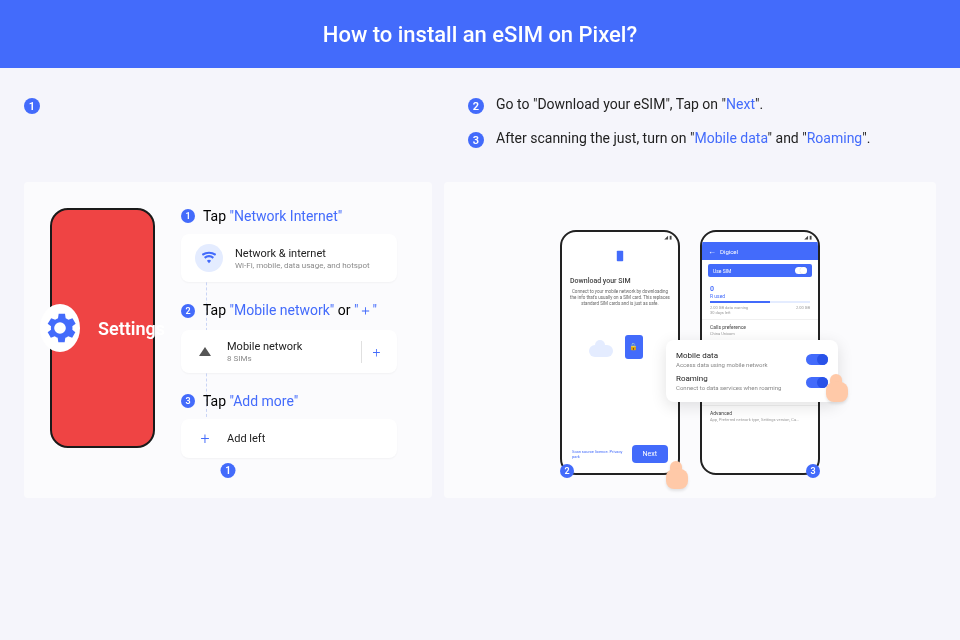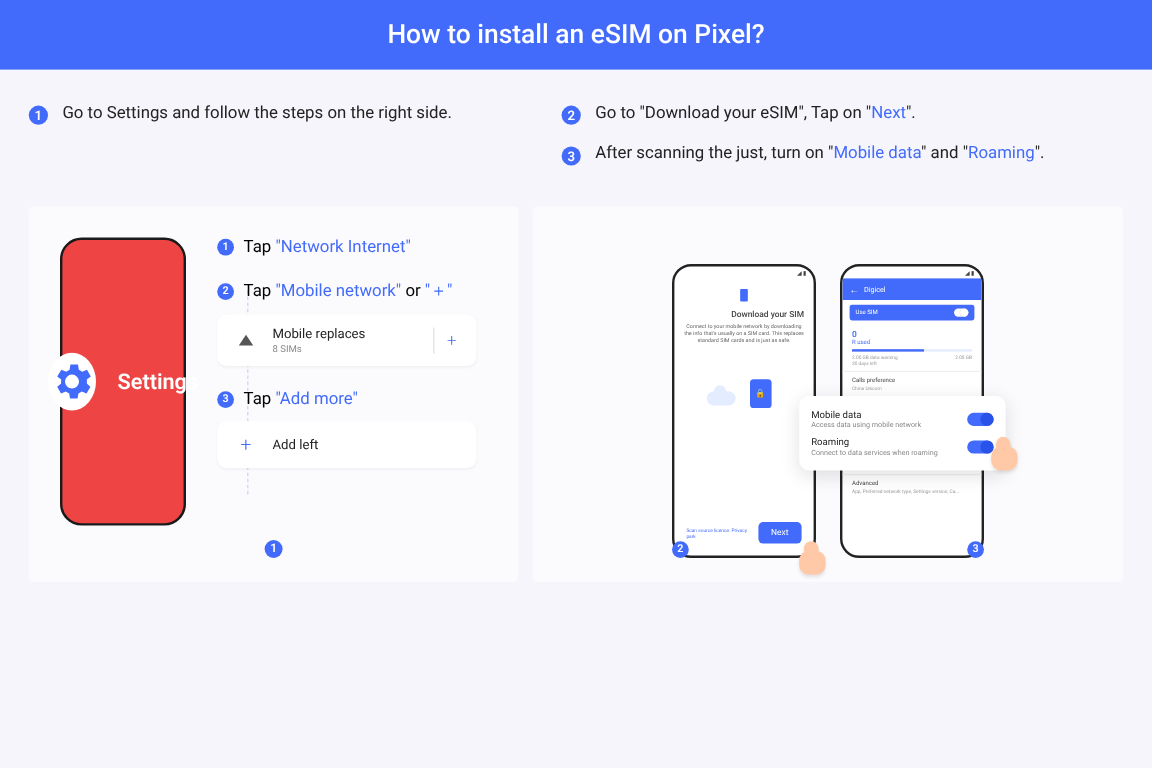--- a/index.html
+++ b/index.html
@@ -1,17 +1,17 @@
 <!DOCTYPE html>
 <html><head>
 <meta charset="utf-8">
 <style>
 *{box-sizing:border-box;margin:0;padding:0;font-family:-apple-system,BlinkMacSystemFont,"Segoe UI",Roboto,sans-serif}
 body{width:960px;height:640px;background:#f5f5fb;overflow:hidden}
-.header{background:#436bfb;height:58px;display:flex;align-items:center;justify-content:center}
+.header{background:#436bfb;height:68px;display:flex;align-items:center;justify-content:center}
 .header h1{color:#fff;font-size:22px;font-weight:500}
 .intro{display:flex;padding:28px 24px 18px}
 .intro-left{flex:0 0 430px}
 .intro-right{flex:1;padding-left:14px}
 .intro-item{display:flex;align-items:flex-start;font-size:14px;color:#222;margin-bottom:16px}
 .num{display:inline-flex;width:15px;height:15px;border-radius:50%;background:#436bfb;color:#fff;font-size:10px;font-weight:600;align-items:center;justify-content:center;margin-right:12px;flex-shrink:0;margin-top:2px}
 .num.big{width:16px;height:16px;font-size:11px}
 .link{color:#436bfb}
 .panels{display:flex;gap:12px;padding:0 24px}
 .panel{background:#fbfbfd;border-radius:4px;padding:26px 26px 20px;position:relative}
@@ -30,21 +30,21 @@
 .card .txt{flex:1}
 .card .t1{font-size:11px;color:#222}
 .card .t2{font-size:8px;color:#8a8a8a;margin-top:1px}
 .card .tri{width:0;height:0;border-left:6px solid transparent;border-right:6px solid transparent;border-bottom:9px solid #555;margin:0 4px}
 .plus-box{width:22px;height:22px;border-left:1px solid #e0e0e0;display:flex;align-items:center;justify-content:center;color:#436bfb;font-size:14px;font-weight:300;padding-left:8px}
 .card .plus-ic{color:#436bfb;font-size:16px;font-weight:300;width:20px;text-align:center}
 .panel-label{position:absolute;bottom:20px;left:50%;transform:translateX(-50%)}
 .panel-label .snum{width:15px;height:15px;font-size:10px}
 .phone-sm{width:120px;height:245px;border:2px solid #222;border-radius:16px;background:#fff;position:relative;overflow:hidden;font-size:6px;color:#444}
 .phone-sm .sbar{height:10px;display:flex;justify-content:flex-end;align-items:center;padding:0 6px;gap:2px;font-size:5px}
-.dl-title{text-align:right;font-size:7px;font-weight:500;margin:4px 8px 4px}
+.dl-title{text-align:left;font-size:7px;font-weight:500;margin:14px 8px 4px}
 .dl-body{font-size:4.5px;text-align:center;padding:0 8px;line-height:1.3;color:#666}
 .dl-illus{margin:26px auto 0;width:62px;height:38px;position:relative}
 .cloud{position:absolute;left:0;top:12px;width:24px;height:12px;background:#e4ecff;border-radius:10px}
 .cloud:before{content:"";position:absolute;width:10px;height:10px;background:#e4ecff;border-radius:50%;top:-5px;left:6px}
 .sim{position:absolute;right:8px;top:2px;width:18px;height:24px;background:#436bfb;border-radius:3px;display:flex;align-items:center;justify-content:center;color:#fff;font-size:7px}
 .dl-foot{position:absolute;bottom:10px;left:0;right:0;display:flex;align-items:center;padding:0 10px;gap:8px}
 .dl-foot .q{font-size:4px;color:#436bfb;flex:1}
 .next-btn{background:#436bfb;color:#fff;font-size:7px;padding:5px 11px;border-radius:4px}
 .hand{position:absolute;width:30px;height:36px;pointer-events:none}
 .hand.h1{right:-16px;bottom:-22px}
@@ -78,21 +78,20 @@
 <body>
 
 <div class="header">
   <h1>How to install an eSIM on Pixel?</h1>
 </div>
 
 <div class="intro">
   <div class="intro-left">
     <div class="intro-item">
       <span class="num big">1</span>
-      <span>Go to Settings and follow the steps on the right side.</span>
     </div>
   </div>
   <div class="intro-right">
     <div class="intro-item">
       <span class="num big">2</span>
       <span>
         <span>Go to "Download your eSIM", Tap on "</span><span class="link">Next</span><span>".</span>
       </span>
     </div>
     <div class="intro-item">
@@ -116,31 +115,42 @@
       </div>
       <div class="label">Settings</div>
     </div>
 
     <div class="steps">
       <div class="step">
         <div class="step-head">
           <span class="snum">1</span>
           <span><span>Tap </span><span class="link">"Network Internet"</span></span>
         </div>
+        <div class="card">
+          <div class="wifi-ic">
+            <svg width="14" height="14" viewBox="0 0 24 24" fill="#436bfb">
+                <path d="M12 21l3.6-4.5a6 6 0 00-7.2 0zm-6.3-7.9a10 10 0 0112.6 0l2.3-2.9a14 14 0 00-17.2 0zm-4-5a18 18 0 0120.6 0l2.3-2.9a22 22 0 00-25.2 0z"></path>
+              </svg>
+          </div>
+          <div class="txt">
+            <div class="t1">Network &amp; internet</div>
+            <div class="t2">Wi-Fi, mobile, data usage, and hotspot</div>
+          </div>
+        </div>
       </div>
 
       <div class="step">
         <div class="step-head">
           <span class="snum">2</span>
           <span><span>Tap </span><span class="link">"Mobile network"</span><span> or </span><span class="link">"＋"</span></span>
         </div>
         <div class="card">
           <div class="tri"></div>
           <div class="txt">
-            <div class="t1">Mobile replaces</div>
+            <div class="t1">Mobile network</div>
             <div class="t2">8 SIMs</div>
           </div>
           <div class="plus-box">+</div>
         </div>
       </div>
 
       <div class="step">
         <div class="step-head">
           <span class="snum">3</span>
           <span><span>Tap </span><span class="link">"Add more"</span></span>

